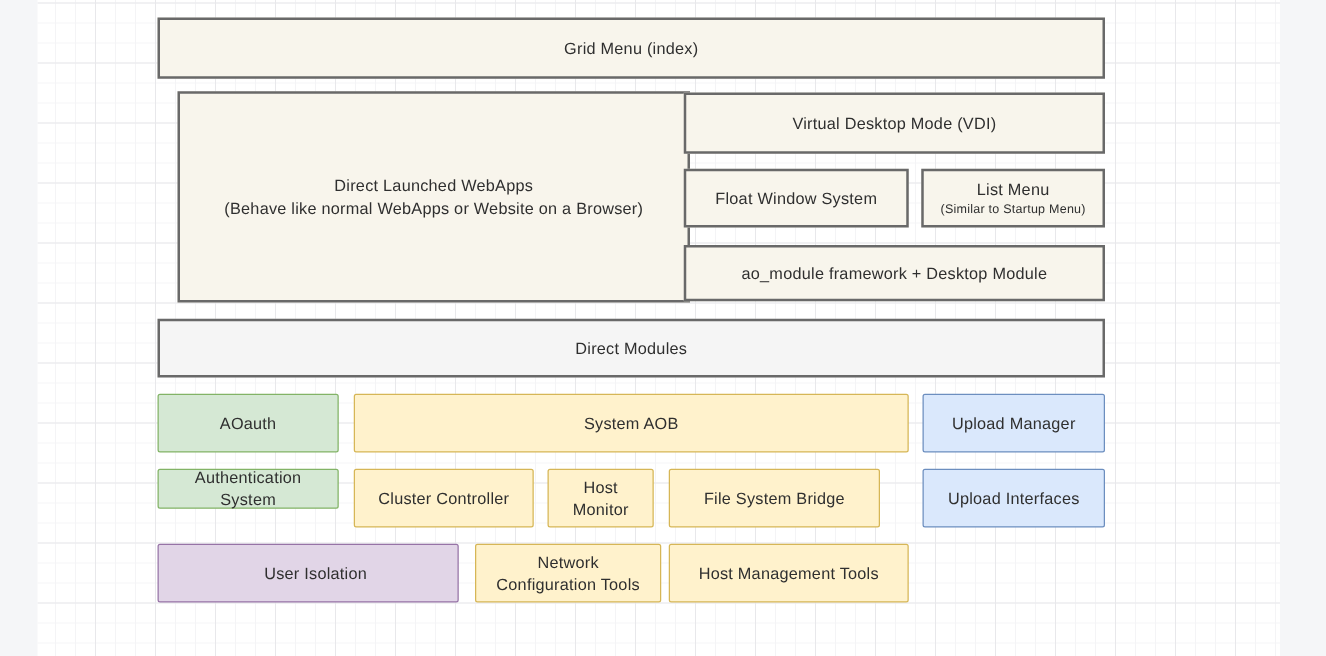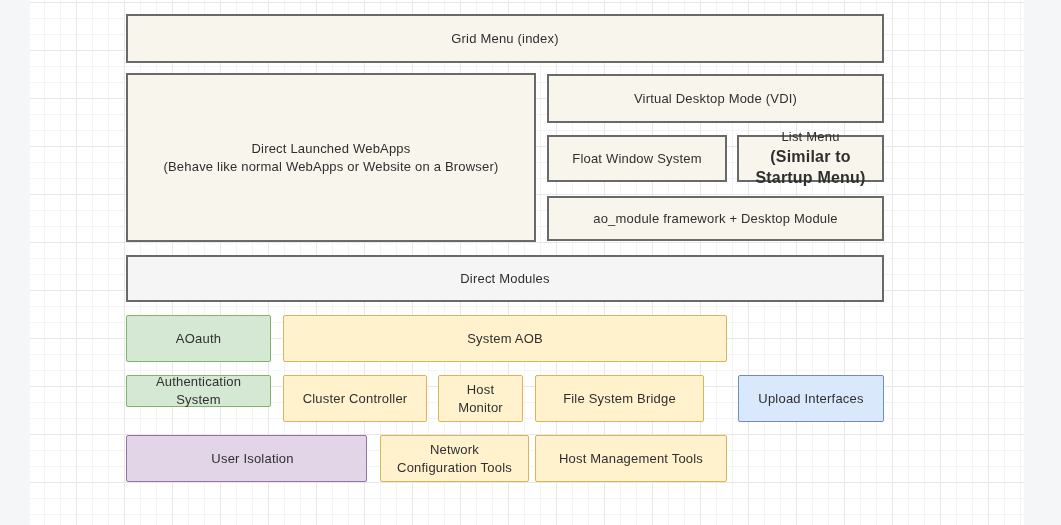--- a/index.html
+++ b/index.html
@@ -44,35 +44,35 @@
     line-height: 1.35;
     padding: 2px 8px;
     letter-spacing: 0.2px;
   }
   .cream  { background: #f8f5ec; border: 2px solid #696969; }
   .gray   { background: #f5f5f5; border: 2px solid #696969; }
   .green  { background: #d5e8d4; border: 1.5px solid #82b366; border-radius: 2px; }
   .yellow { background: #fff2cc; border: 1.5px solid #d6b656; border-radius: 2px; }
   .blue   { background: #dae8fc; border: 1.5px solid #6c8ebf; border-radius: 2px; }
   .purple { background: #e1d5e7; border: 1.5px solid #9673a6; border-radius: 2px; padding-left: 20px; }
-  .sub { font-size: 16px; font-weight: bold; }
+  .sub { font-size: 10px; }
 </style>
 </head>
 <body>
 
 <div class="page">
   <div class="canvas-grid"></div>
   <div class="margin-strip margin-left"></div>
   <div class="margin-strip margin-right"></div>
 
   <div class="box cream" style="left:126px;top:14px;width:758px;height:49px">
     <span>Grid Menu (index)</span>
   </div>
 
-  <div class="box cream" style="left:126px;top:73px;width:410px;height:169px">
+  <div class="box cream" style="left:142px;top:73px;width:410px;height:169px">
     <span>Direct Launched WebApps</span>
     <span>(Behave like normal WebApps or Website on a Browser)</span>
   </div>
 
   <div class="box cream" style="left:547px;top:74px;width:337px;height:49px">
     <span>Virtual Desktop Mode (VDI)</span>
   </div>
 
   <div class="box cream" style="left:547px;top:135px;width:180px;height:47px">
     <span>Float Window System</span>
@@ -92,20 +92,23 @@
   </div>
 
   <div class="box yellow" style="left:283px;top:315px;width:444px;height:47px">
     <span>System AOB</span>
   </div>
 
   <div class="box green" style="left:126px;top:315px;width:145px;height:47px">
     <span>AOauth</span>
   </div>
 
+  <div class="box blue" style="left:738px;top:315px;width:146px;height:47px">
+    <span>Upload Manager</span>
+  </div>
 
   <div class="box green" style="left:126px;top:375px;width:145px;height:32px">
     <span>Authentication System</span>
   </div>
 
   <div class="box yellow" style="left:283px;top:375px;width:144px;height:47px">
     <span>Cluster Controller</span>
   </div>
 
   <div class="box yellow" style="left:438px;top:375px;width:85px;height:47px">

